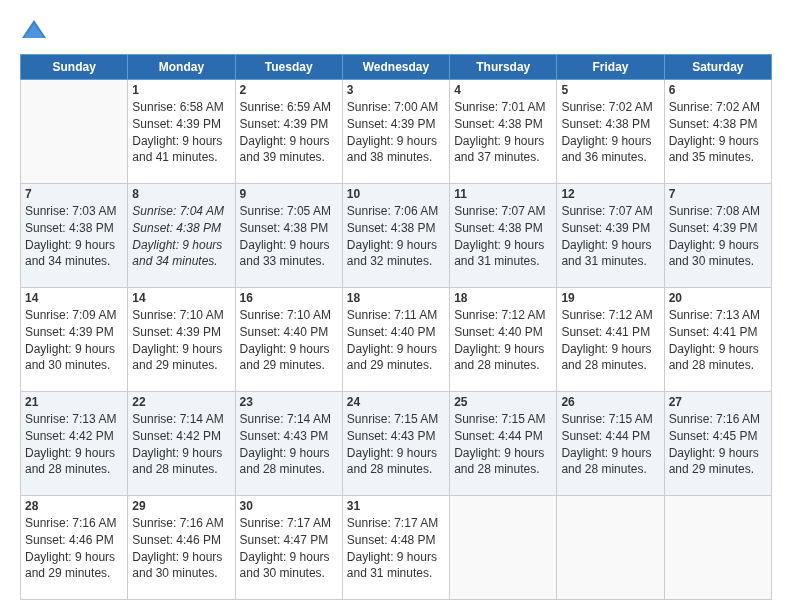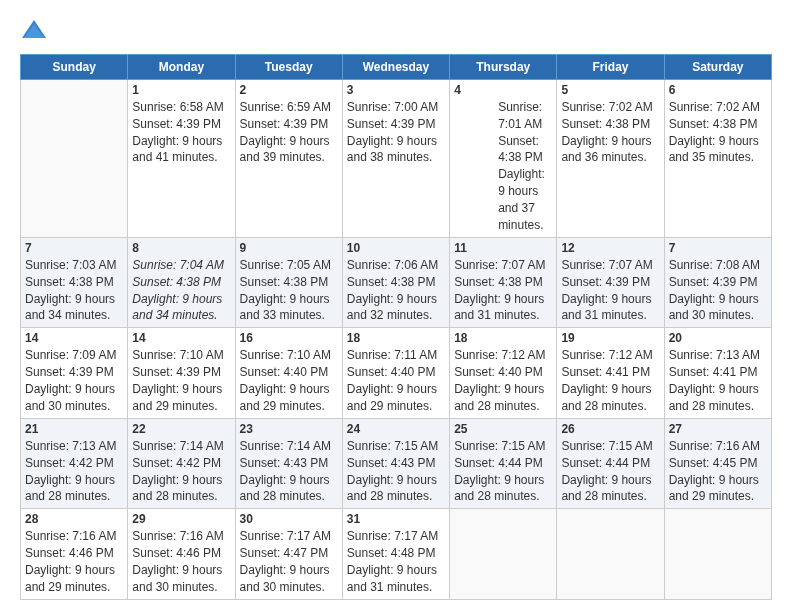--- a/index.html
+++ b/index.html
@@ -156,21 +156,21 @@
           </td>
           <td>
             <span class="day-num">3</span>
             <div class="day-info" style="white-space: pre-line;">Sunrise: 7:00 AM
 Sunset: 4:39 PM
 Daylight: 9 hours
 and 38 minutes.</div>
           </td>
           <td>
             <span class="day-num">4</span>
-            <div class="day-info" style="white-space: pre-line; margin-left: 44px;">Sunrise: 7:01 AM
+            <div class="day-info" style="white-space: pre-line;">Sunrise: 7:01 AM
 Sunset: 4:38 PM
 Daylight: 9 hours
 and 37 minutes.</div>
           </td>
           <td>
             <span class="day-num">5</span>
             <div class="day-info" style="white-space: pre-line;">Sunrise: 7:02 AM
 Sunset: 4:38 PM
 Daylight: 9 hours
 and 36 minutes.</div>

